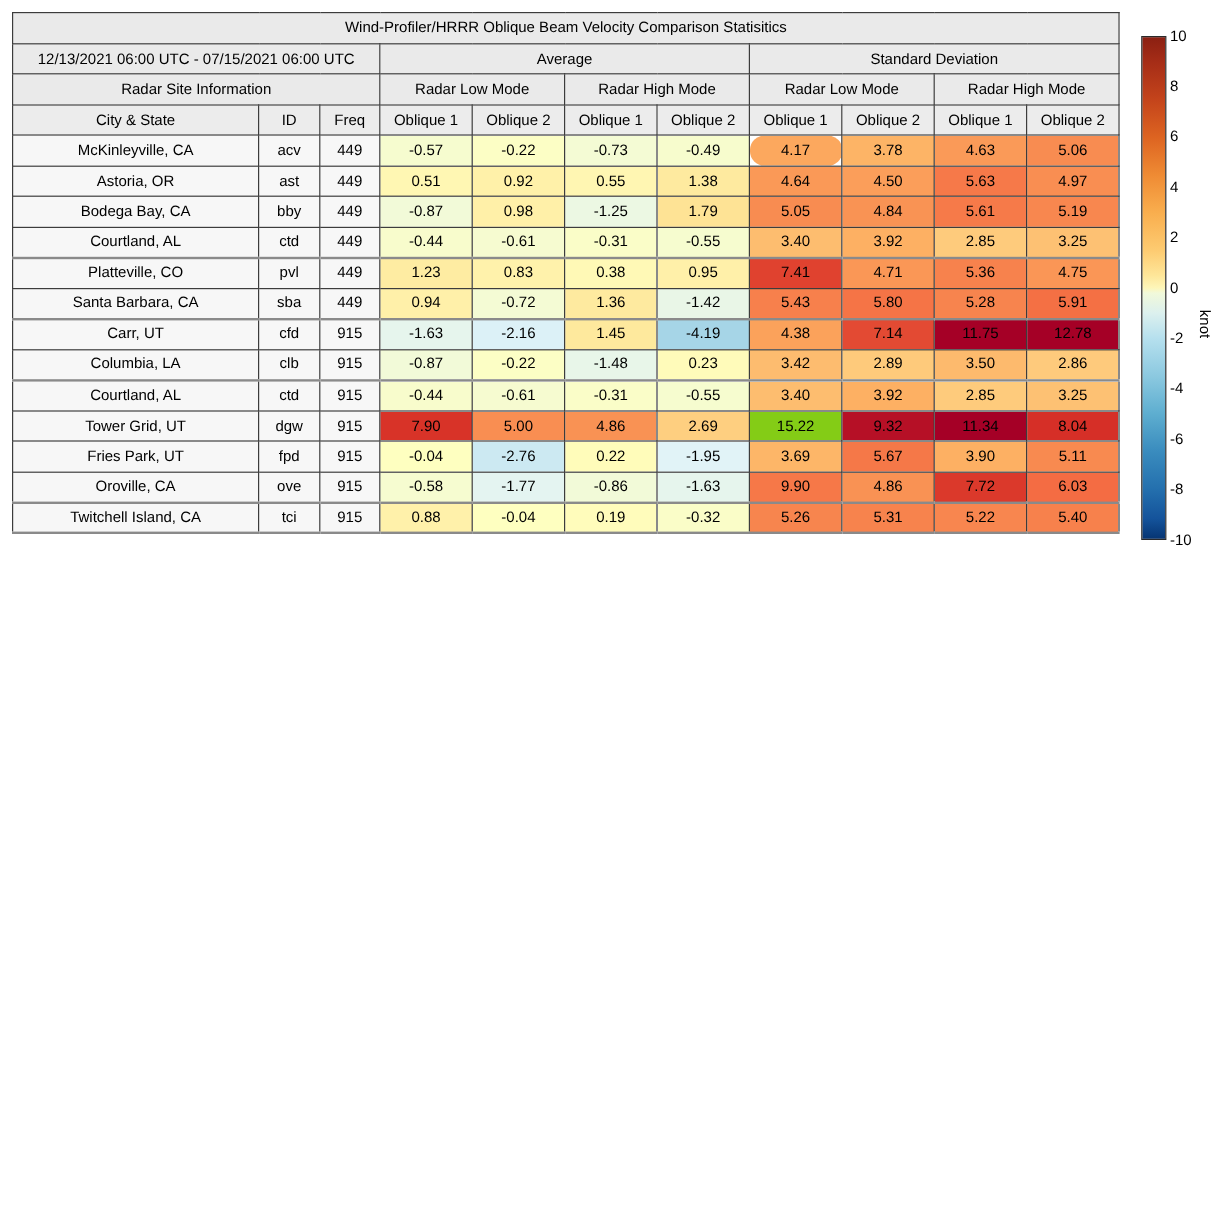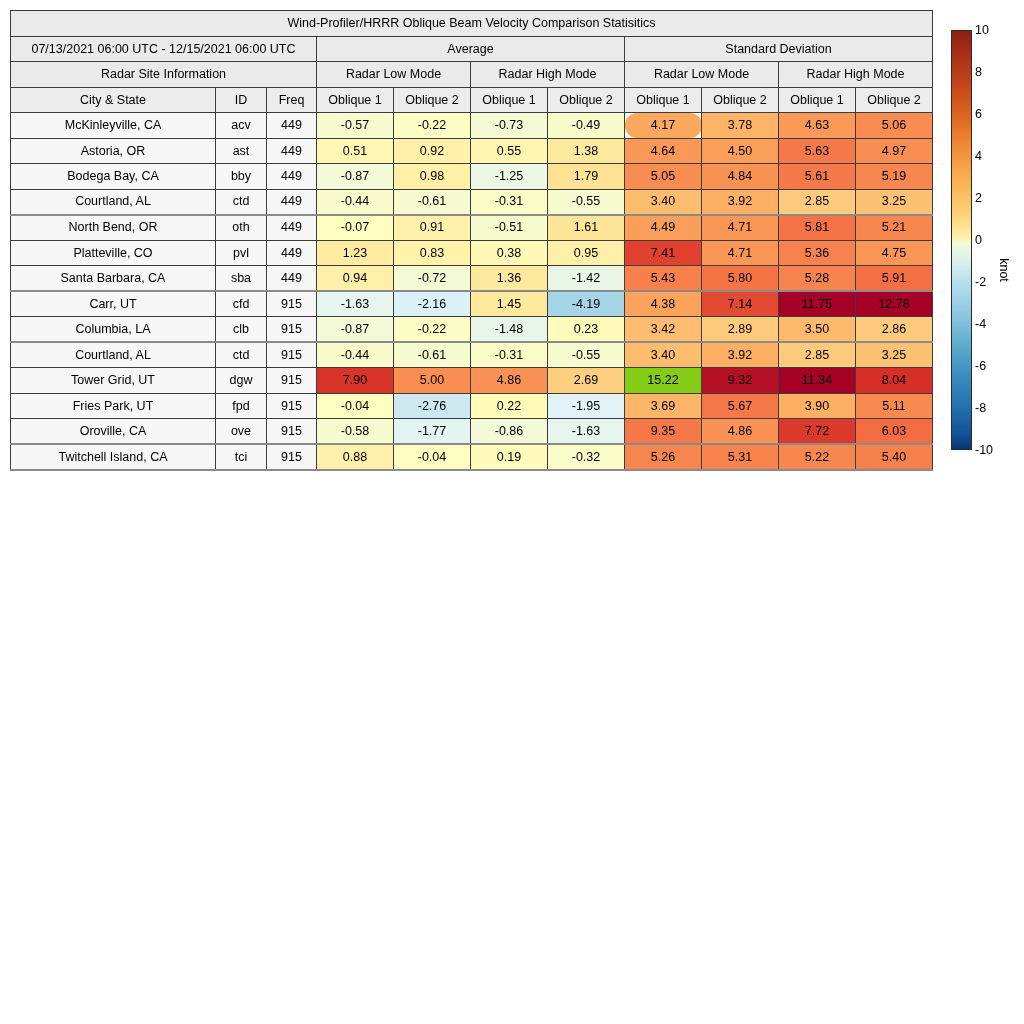--- a/index.html
+++ b/index.html
@@ -149,21 +149,21 @@
         <col class="c-val">
           <col class="c-val">
           <col class="c-val">
           <col class="c-val">
       </colgroup>
       <thead>
         <tr>
           <th class="hdr" colspan="11">Wind-Profiler/HRRR Oblique Beam Velocity Comparison Statisitics</th>
         </tr>
         <tr>
-          <th class="datehdr" colspan="3">07/13/2021 06:00 UTC - 12/15/2021 06:00 UTC</th>
+          <th class="datehdr" colspan="3">12/13/2021 06:00 UTC - 07/15/2021 06:00 UTC</th>
           <th class="hdr" colspan="4">Average</th>
           <th class="hdr" colspan="4">Standard Deviation</th>
         </tr>
         <tr>
           <th class="hdr" colspan="3">Radar Site Information</th>
           <th class="hdr" colspan="2">Radar Low Mode</th>
           <th class="hdr" colspan="2">Radar High Mode</th>
           <th class="hdr" colspan="2">Radar Low Mode</th>
           <th class="hdr" colspan="2">Radar High Mode</th>
         </tr>
@@ -228,33 +228,20 @@
             <td style="background: rgb(248, 252, 204);">-0.44</td>
             <td style="background: rgb(246, 251, 208);">-0.61</td>
             <td style="background: rgb(250, 253, 200);">-0.31</td>
             <td style="background: rgb(246, 252, 207);">-0.55</td>
             <td style="background: rgb(253, 189, 111);">3.40</td>
             <td style="background: rgb(253, 176, 99);">3.92</td>
             <td style="background: rgb(254, 203, 124);">2.85</td>
             <td style="background: rgb(253, 193, 115);">3.25</td>
           </tr>
           <tr>
-            <td class="sitecell">North Bend, OR</td>
-            <td class="idcell">oth</td>
-            <td class="freqcell">449</td>
-            <td style="background: rgb(254, 255, 193);">-0.07</td>
-            <td style="background: rgb(255, 241, 170);">0.91</td>
-            <td style="background: rgb(247, 252, 206);">-0.51</td>
-            <td style="background: rgb(254, 230, 153);">1.61</td>
-            <td style="background: rgb(251, 158, 90);">4.49</td>
-            <td style="background: rgb(250, 151, 86);">4.71</td>
-            <td style="background: rgb(245, 115, 70);">5.81</td>
-            <td style="background: rgb(248, 135, 79);">5.21</td>
-          </tr>
-          <tr>
             <td class="sitecell">Platteville, CO</td>
             <td class="idcell">pvl</td>
             <td class="freqcell">449</td>
             <td style="background: rgb(254, 236, 162);">1.23</td>
             <td style="background: rgb(255, 242, 171);">0.83</td>
             <td style="background: rgb(255, 249, 182);">0.38</td>
             <td style="background: rgb(255, 240, 169);">0.95</td>
             <td style="background: rgb(224, 66, 47); margin-left: 20px;">7.41</td>
             <td style="background: rgb(250, 151, 86);">4.71</td>
             <td style="background: rgb(247, 130, 77);">5.36</td>
@@ -339,21 +326,21 @@
             <td style="background: rgb(248, 138, 80);">5.11</td>
           </tr>
           <tr class="grp-end">
             <td class="sitecell">Oroville, CA</td>
             <td class="idcell">ove</td>
             <td class="freqcell">915</td>
             <td style="background: rgb(246, 252, 208);">-0.58</td>
             <td style="background: rgb(228, 244, 241);">-1.77</td>
             <td style="background: rgb(242, 250, 216);">-0.86</td>
             <td style="background: rgb(230, 245, 237);">-1.63</td>
-            <td style="background: rgb(246, 120, 72);">9.35</td>
+            <td style="background: rgb(246, 120, 72);">9.90</td>
             <td style="background: rgb(249, 146, 84);">4.86</td>
             <td style="background: rgb(219, 57, 43);">7.72</td>
             <td style="background: rgb(244, 108, 67);">6.03</td>
           </tr>
           <tr class="grp-end">
             <td class="sitecell">Twitchell Island, CA</td>
             <td class="idcell">tci</td>
             <td class="freqcell">915</td>
             <td style="background: rgb(255, 241, 170);">0.88</td>
             <td style="background: rgb(254, 255, 192);">-0.04</td>

